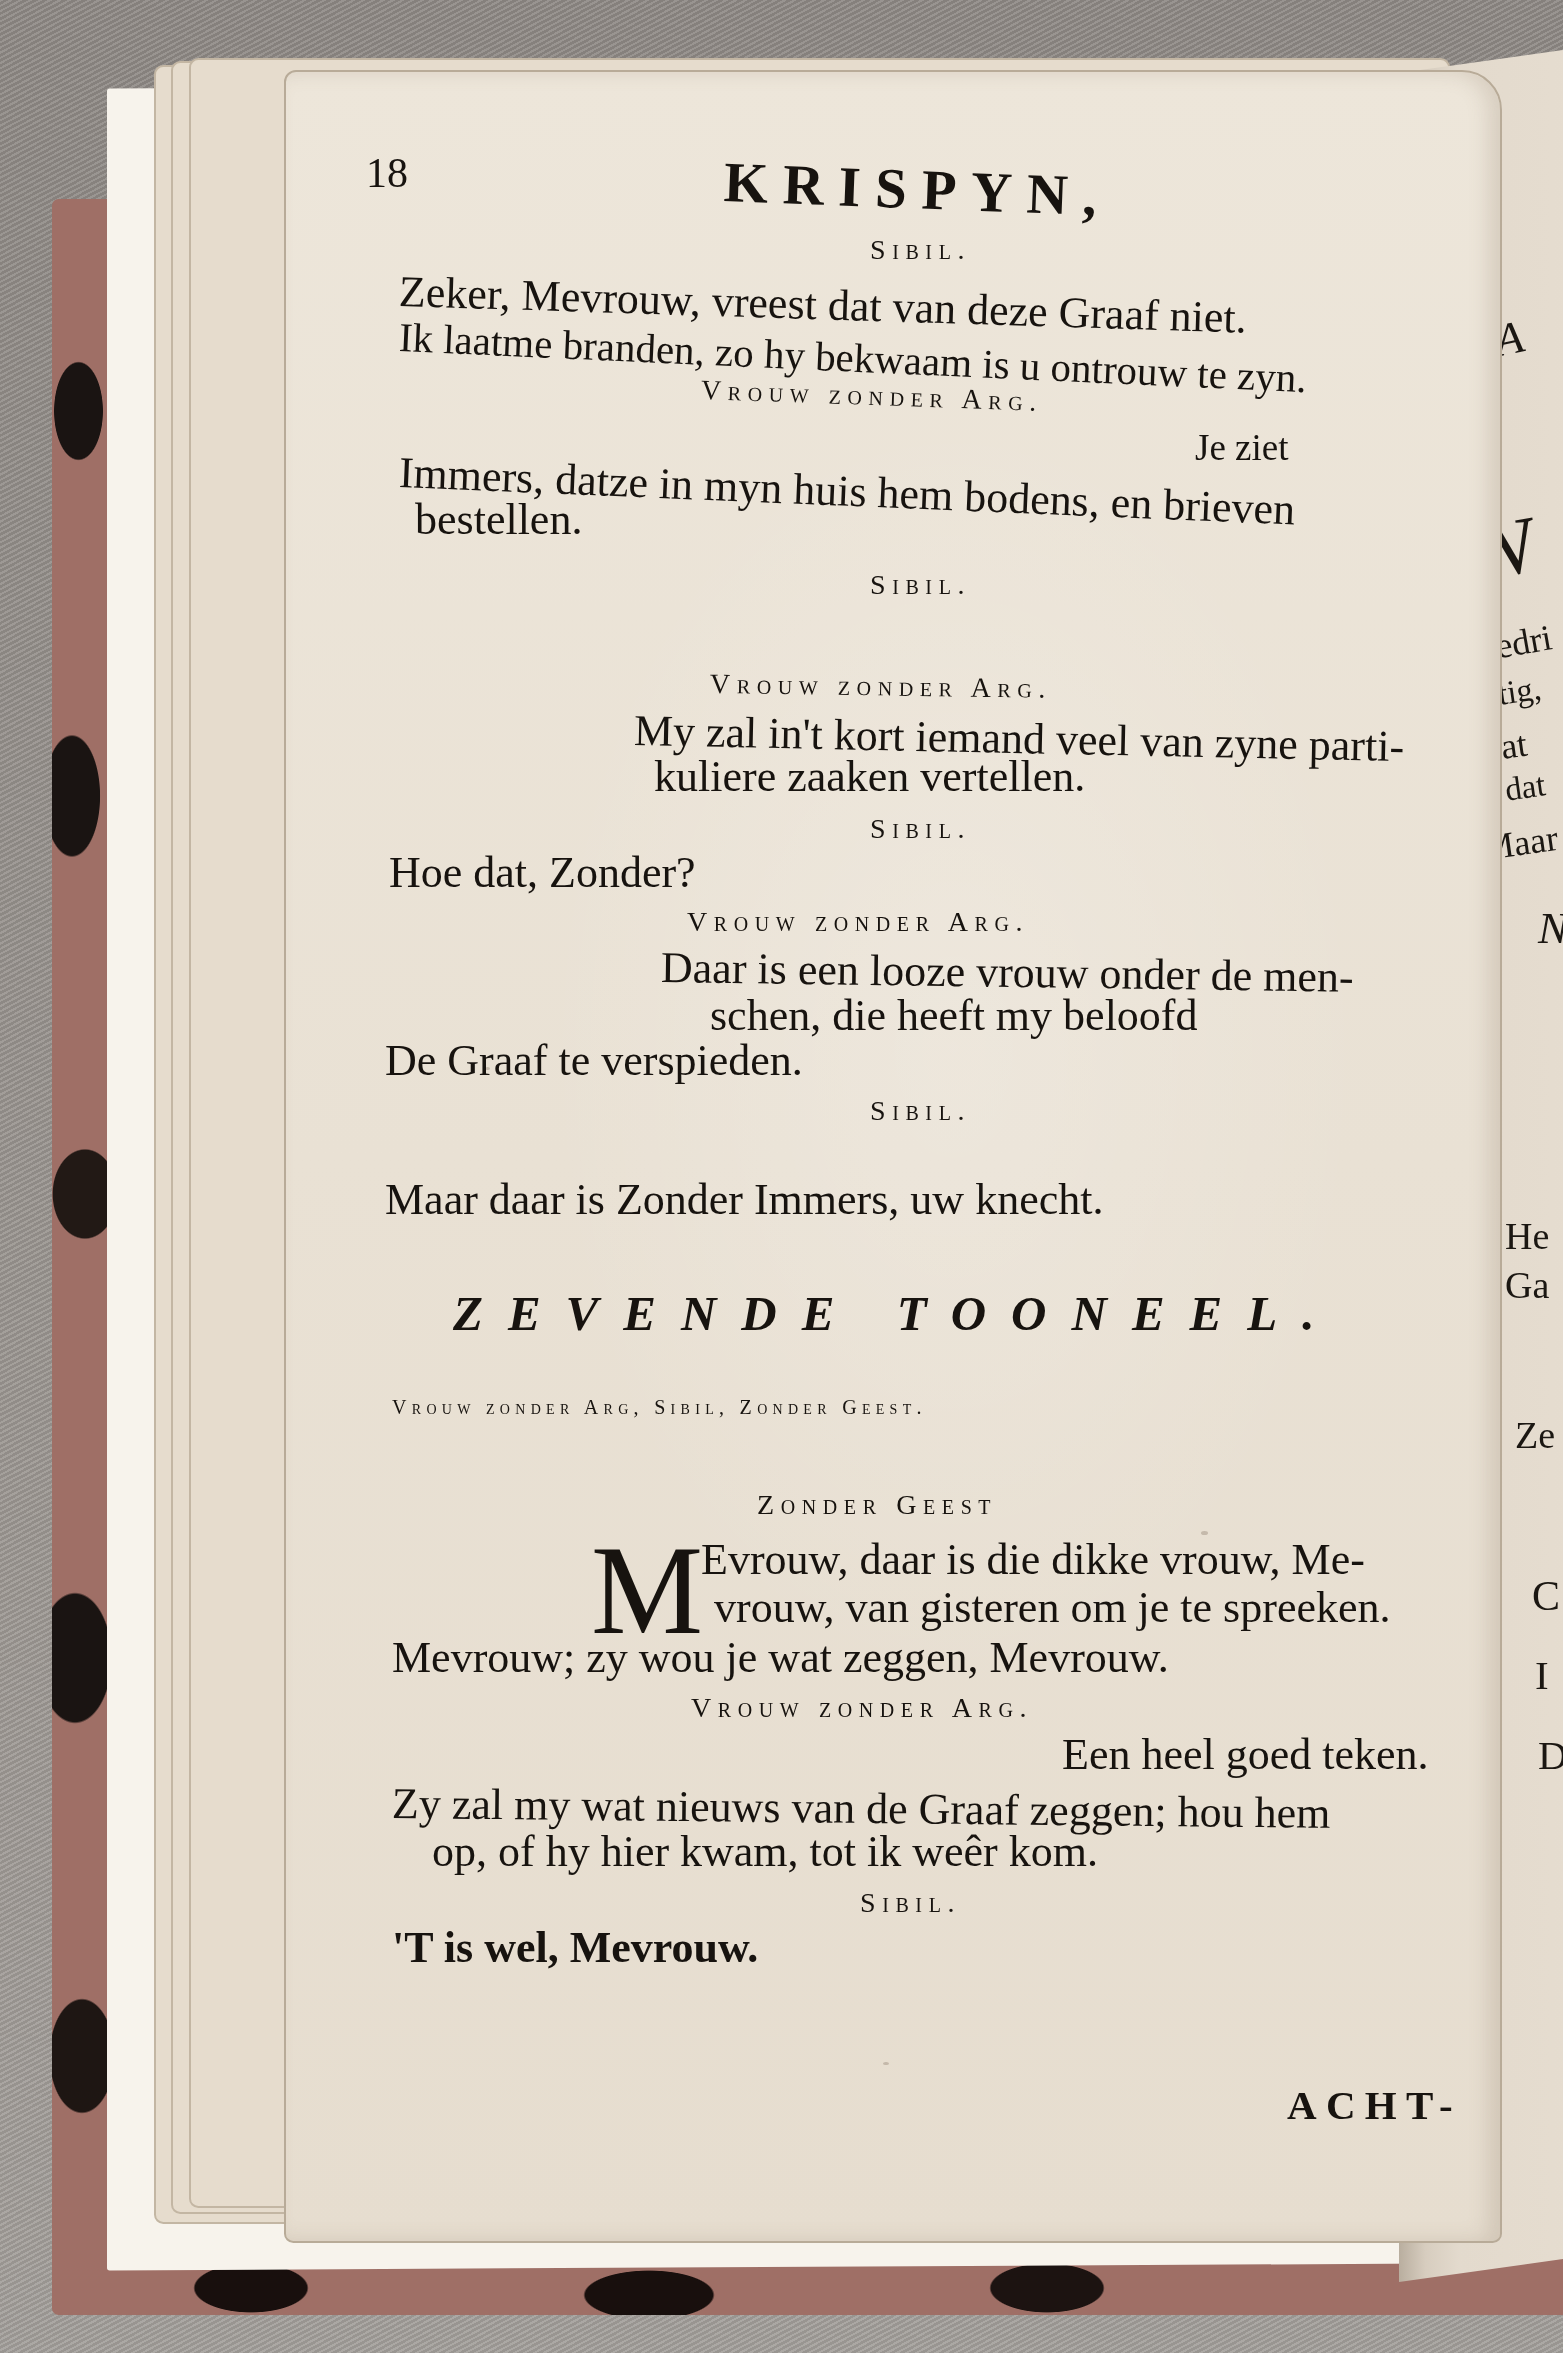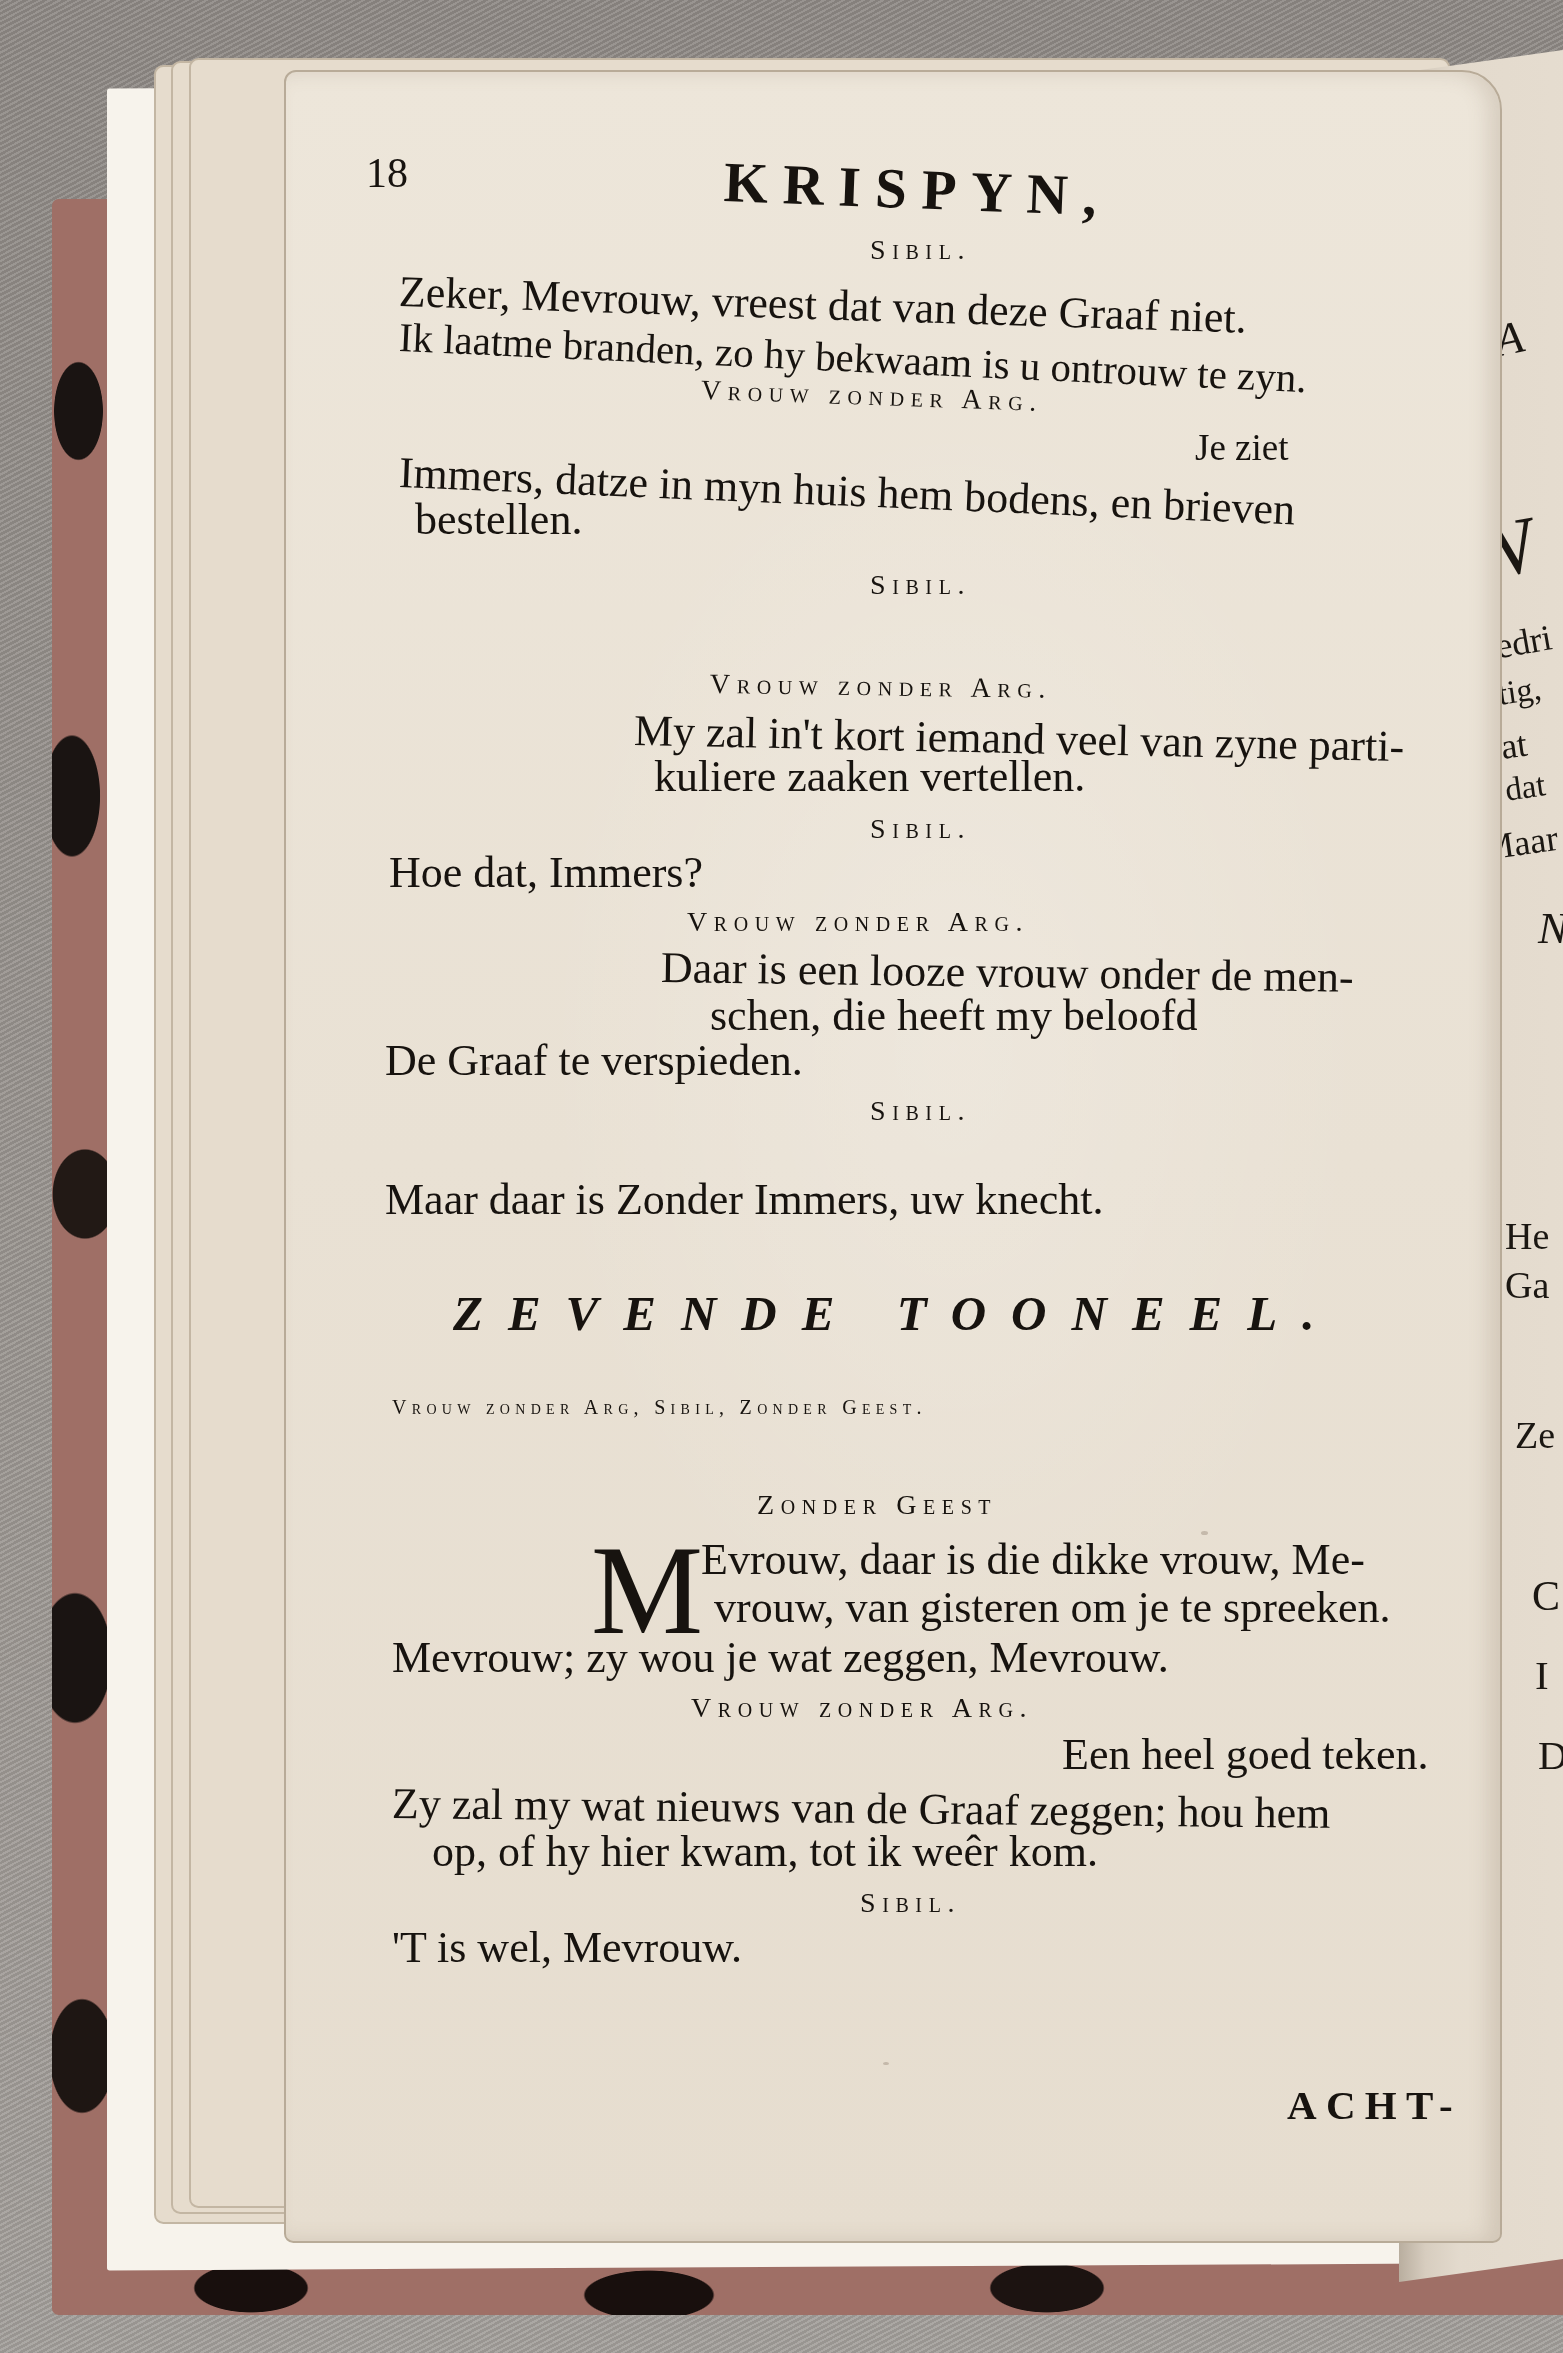--- a/index.html
+++ b/index.html
@@ -204,21 +204,21 @@
   <span class="line body-text" style="left:113px;top:379px;transform:rotate(2.4deg);transform-origin:left center;">Immers, datze in myn huis hem bodens, en brieven</span>
   <span class="line body-text" style="left:129px;top:426px;">bestellen.</span>
 
   <span class="line speaker" style="left:584px;top:499px;">Sibil.</span>
 
   <span class="line speaker" style="left:424px;top:598px;transform:rotate(0.8deg);transform-origin:left center;">Vrouw zonder Arg.</span>
   <span class="line body-text" style="left:348px;top:637px;transform:rotate(1.2deg);transform-origin:left center;">My zal in't kort iemand veel van zyne parti-</span>
   <span class="line body-text" style="left:368px;top:683px;">kuliere zaaken vertellen.</span>
 
   <span class="line speaker" style="left:584px;top:743px;">Sibil.</span>
-  <span class="line body-text" style="left:103px;top:779px;">Hoe dat, Immers?</span>
+  <span class="line body-text" style="left:103px;top:779px;">Hoe dat, Zonder?</span>
 
   <span class="line speaker" style="left:401px;top:836px;">Vrouw zonder Arg.</span>
   <span class="line body-text" style="left:375px;top:874px;transform:rotate(0.8deg);transform-origin:left center;">Daar is een looze vrouw onder de men-</span>
   <span class="line body-text" style="left:424px;top:922px;">schen, die heeft my beloofd</span>
   <span class="line body-text" style="left:99px;top:967px;">De Graaf te verspieden.</span>
 
   <span class="line speaker" style="left:584px;top:1025px;">Sibil.</span>
   <span class="line body-text" style="left:99px;top:1106px;">Maar daar is Zonder Immers, uw knecht.</span>
 
   <span class="line scene-title" style="left:167px;top:1217px;">ZEVENDE TOONEEL.</span>
@@ -229,17 +229,17 @@
   <span class="line body-text" style="left:415px;top:1466px;">Evrouw, daar is die dikke vrouw, Me-</span>
   <span class="line body-text" style="left:428px;top:1514px;">vrouw, van gisteren om je te spreeken.</span>
   <span class="line body-text" style="left:106px;top:1564px;">Mevrouw; zy wou je wat zeggen, Mevrouw.</span>
 
   <span class="line speaker" style="left:405px;top:1622px;">Vrouw zonder Arg.</span>
   <span class="line body-text" style="left:776px;top:1661px;">Een heel goed teken.</span>
   <span class="line body-text" style="left:106px;top:1710px;transform:rotate(0.6deg);transform-origin:left center;">Zy zal my wat nieuws van de Graaf zeggen; hou hem</span>
   <span class="line body-text" style="left:146px;top:1758px;">op, of hy hier kwam, tot ik weêr kom.</span>
 
   <span class="line speaker" style="left:574px;top:1817px;">Sibil.</span>
-  <span class="line body-text" style="left:106px;top:1854px;">'T is wel, Mevrouw.</span>
+  <span class="line body-text" style="left:106px;top:1854px;font-weight:bold;">'T is wel, Mevrouw.</span>
 
   <span class="line catchword" style="left:1001px;top:2013px;">ACHT-</span>
 </div>
 
 
 </body></html>

